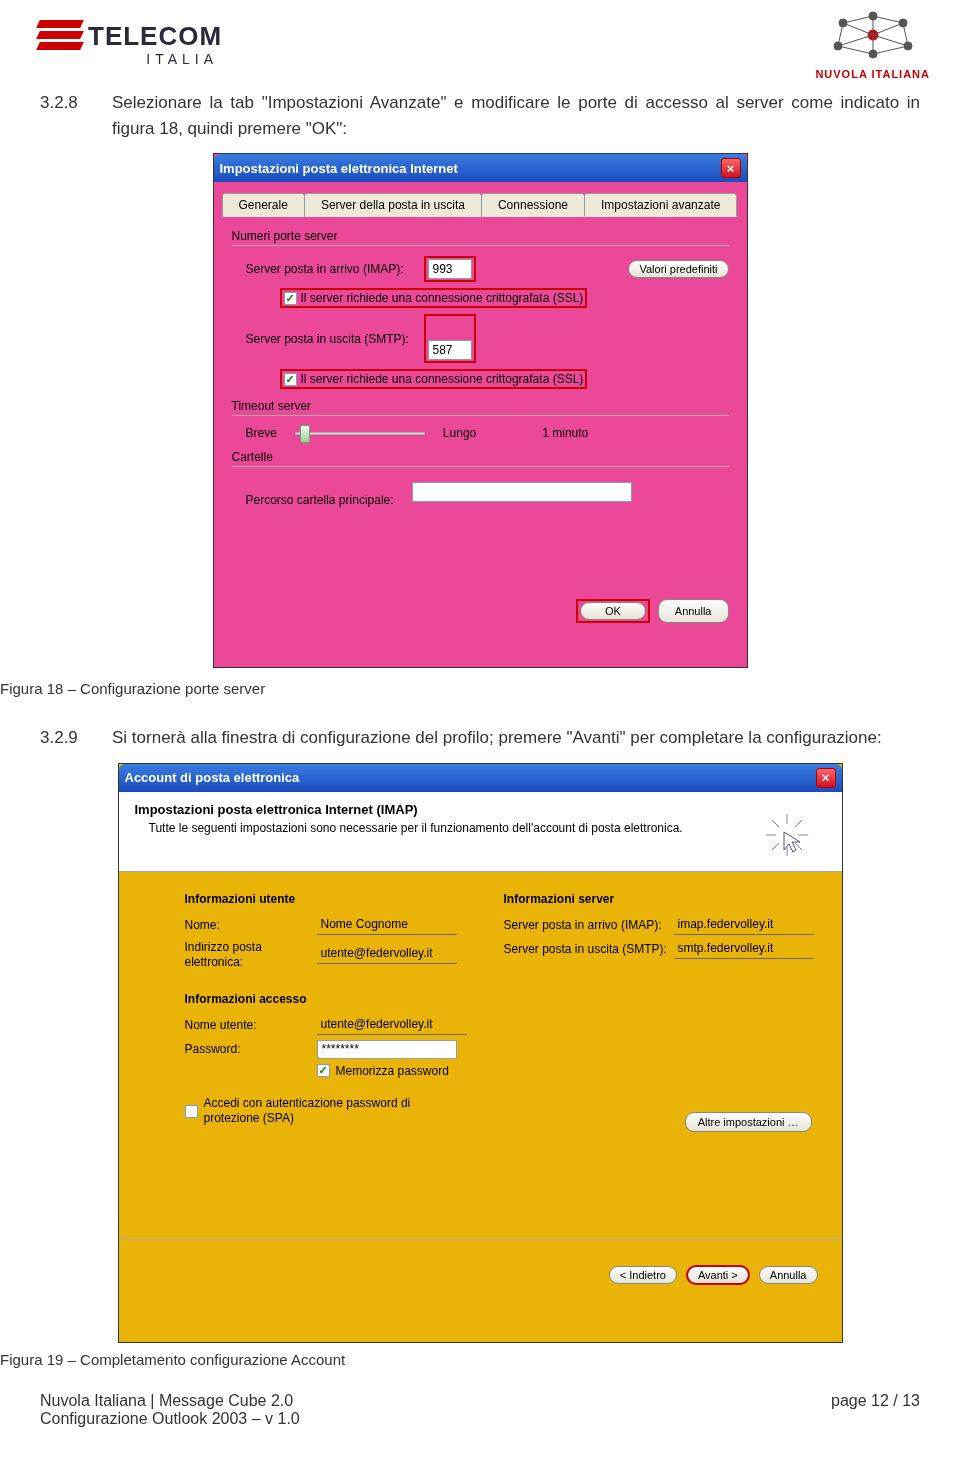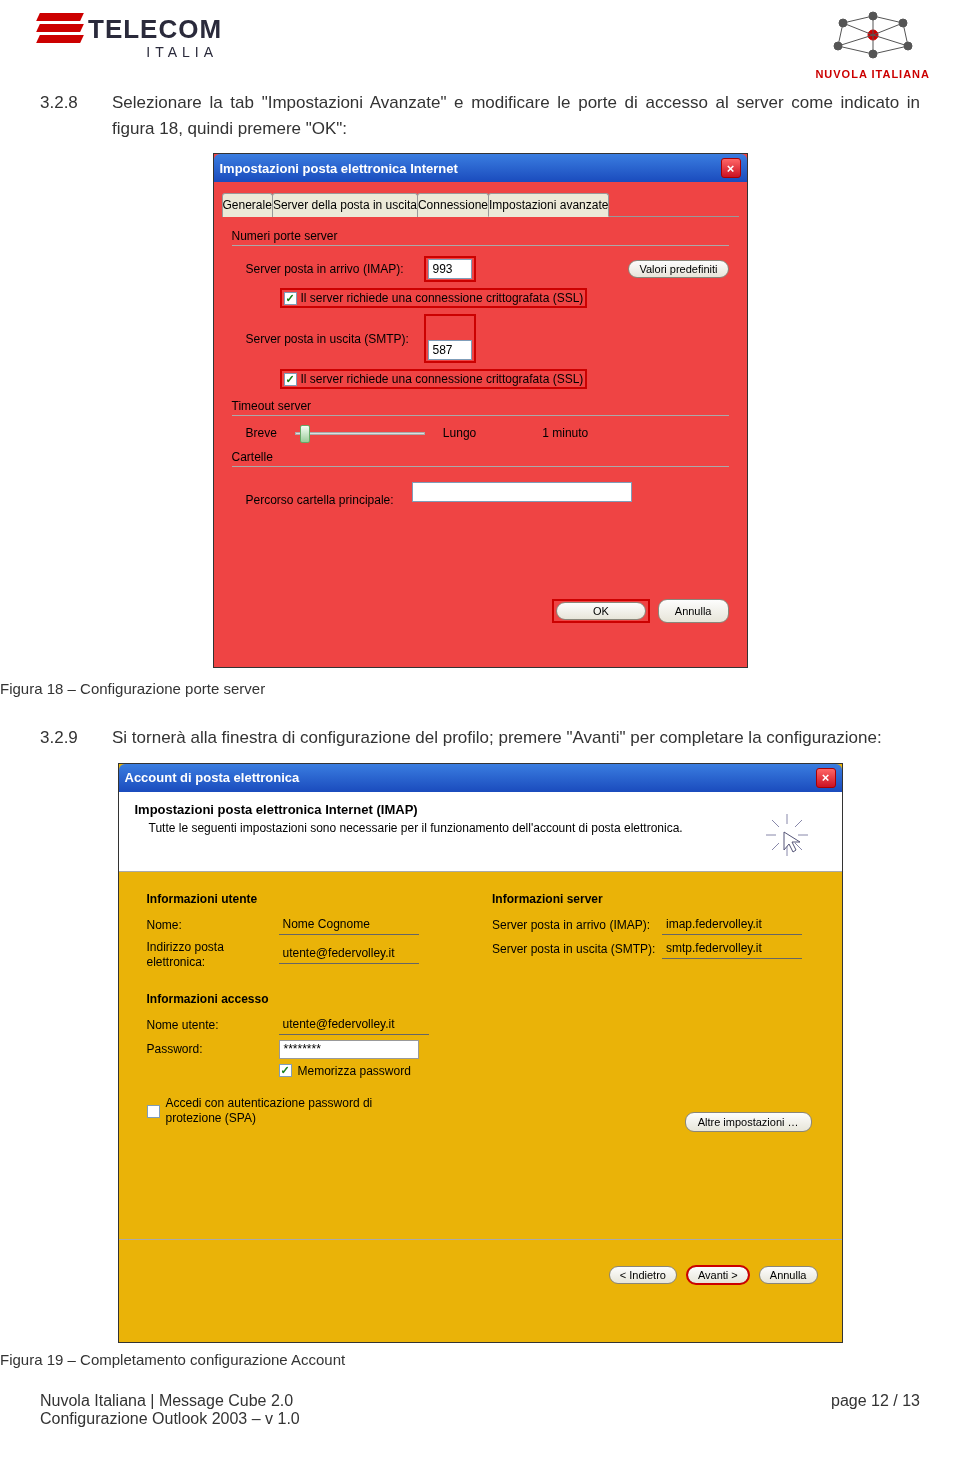--- a/index.html
+++ b/index.html
@@ -7,44 +7,44 @@
     width: 960px;
     height: 1458px;
     font-family: Arial, sans-serif;
     background: #fff;
     position: relative;
     color: #000;
   }
 
   
   .header { position: relative; height: 90px; }
-  .telecom-logo { position: absolute; left: 38px; top: 13px; }
+  .telecom-logo { position: absolute; left: 38px; top: 20px; }
   .telecom-stripes { display: inline-block; vertical-align: middle; margin-right:6px;}
   .stripe { width: 44px; height: 8px; background: #c00; transform: skewX(-25deg); margin-bottom: 3px; }
   .telecom-word { display:inline-block; vertical-align: middle; font-weight:900; font-size: 26px; letter-spacing: 1px; color:#2a2a3b; }
   .telecom-italia { font-size: 14px; letter-spacing: 5px; color:#2a2a3b; text-align:right; margin-top:-2px; padding-right:4px;}
 
   .nuvola-logo { position: absolute; right: 30px; top: 8px; text-align:center; }
   .nuvola-text { font-size: 11px; font-weight:bold; color:#c00; letter-spacing:1px; margin-top:4px;}
 
   
   .section { padding: 0 40px 0 40px; font-size: 17px; color: #333; }
   .para { display:flex; margin-bottom: 12px; line-height:1.5; }
   .para .num { width: 72px; flex-shrink:0; }
   .para .txt { flex:1; text-align: justify; }
 
   .caption { text-align: left; font-size: 15px; color: #333; margin: 12px 0 28px 0; }
 
   
-  .dlg { margin: 0 auto; background: #ef4444; border:1px solid #333; position:relative; font-family: Tahoma, sans-serif; font-size: 13px; }
+  .dlg { margin: 0 auto; background: #ec4899; border:1px solid #333; position:relative; font-family: Tahoma, sans-serif; font-size: 13px; }
   .dlg1 { width: 535px; height: 515px; }
   .titlebar { height: 28px; background: linear-gradient(to bottom, #3a7de0, #1a4bbd); border-radius: 6px 6px 0 0; display:flex; align-items:center; padding: 0 6px; color:#fff; font-weight:bold; font-size:13px; }
   .titlebar .close { margin-left:auto; width:20px; height:20px; background: linear-gradient(#f66,#c12); border:1px solid #a00; border-radius:3px; display:flex; align-items:center; justify-content:center; color:#fff; font-weight:bold; cursor:pointer;}
   .tabstrip { display:flex; gap:0; margin:10px 8px 0 8px; border-bottom:1px solid #999; font-size:12px; }
-  .tab { padding:4px 0; background:#ece9d8; border:1px solid #999; border-bottom:none; border-radius:3px 3px 0 0; margin-right:-1px; position:relative; top:1px;}
+  .tab { padding:4px 16px; background:#ece9d8; border:1px solid #999; border-bottom:none; border-radius:3px 3px 0 0; margin-right:-1px; position:relative; top:1px;}
   .tab.active { background:#ece9d8; border-bottom:1px solid #ece9d8; z-index:2; }
   .tabbody { padding: 12px 18px; font-size:12px; position:relative; height:420px;}
   .group-label { font-size:12px; color:#000; margin-bottom:2px; }
   .hr { height:1px; background:#aaa; margin:2px 0 10px 0; }
   .row { display:flex; align-items:center; margin:6px 0; gap:6px; }
   .row label { flex-shrink:0; }
   .txtbox { background:#fff; border:1px solid #7f9db9; height:20px; padding:1px 4px; font-size:12px; }
   .redbox { border:2px solid #c00; padding:1px 2px; display:inline-flex; align-items:center; gap:4px;}
   .chk { width:13px; height:13px; border:1px solid #7f9db9; background:#fff; display:inline-flex; align-items:center; justify-content:center; color:#1a7f1a; font-size:11px; font-weight:bold; line-height:1;}
   .btn { background: linear-gradient(#fdfdfd,#e7e5d9); border:1px solid #8a867a; border-radius:9px; padding:2px 10px; font-size:11px; cursor:pointer; }
@@ -52,21 +52,21 @@
   .slider-thumb { width:10px; height:18px; background: linear-gradient(#f6fff6,#9c9); border:1px solid #6a6; position:absolute; top:-8px; left:4px; border-radius:2px;}
   .dlg-buttons { position:absolute; bottom:14px; right:18px; display:flex; gap:8px; }
 
   
   .dlg2 { width: 725px; height: 580px; background:#eab308; }
   .wizard-head { background:#fff; height:80px; border-bottom:1px solid #aaa; padding:10px 16px; position:relative;}
   .wizard-head h4 { font-size:13px; font-weight:bold; margin-bottom:4px;}
   .wizard-head p { font-size:12px; padding-left:14px; width:560px;}
   .cursor-icon { position:absolute; right:30px; top:18px; }
   .form-area { padding: 20px 28px; font-size:12px; position:relative; height:430px;}
-  .cols { display:flex; gap:24px;}
+  .cols { display:flex; gap:24px;margin-left:38px;}
   .col { flex:1; }
   .col h5 { font-size:12px; font-weight:bold; margin-bottom:10px;}
   .frow { display:flex; align-items:center; margin:5px 0; }
   .frow .flab { width:132px; flex-shrink:0; line-height:1.25;}
   .whitebox { background:#fff; border:1px solid #999; padding:1px 4px; height:19px; width:140px; font-size:12px; overflow:hidden;}
   .underline { border:none; border-bottom:1px solid #666; background:transparent; }
   .dlg2-buttons { position:absolute; bottom:18px; right:24px; display:flex; gap:10px;}
   .red-outline { outline:2px solid #c00; outline-offset:-1px;}
 
   
@@ -170,21 +170,21 @@
 
     <div class="group-label" style="margin-top:10px;">Cartelle</div>
     <div class="hr"></div>
     <div class="row" style="padding-left:14px;">
       <label style="width:160px;margin-top:16px;">Percorso cartella principale:</label>
       <input class="txtbox" style="width: 220px;">
     </div>
 
     <div class="dlg-buttons">
       <span class="redbox">
-        <button class="btn" style="padding:2px 36px;text-align:right;">OK</button>
+        <button class="btn" style="padding:2px 24px;text-align:right;">OK</button>
       </span>
       <button class="btn" style="padding:2px 16px;">Annulla</button>
     </div>
   </div>
 </div>
 
 <div class="caption">Figura 18 – Configurazione porte server</div>
 
 <div class="section">
   <div class="para">

